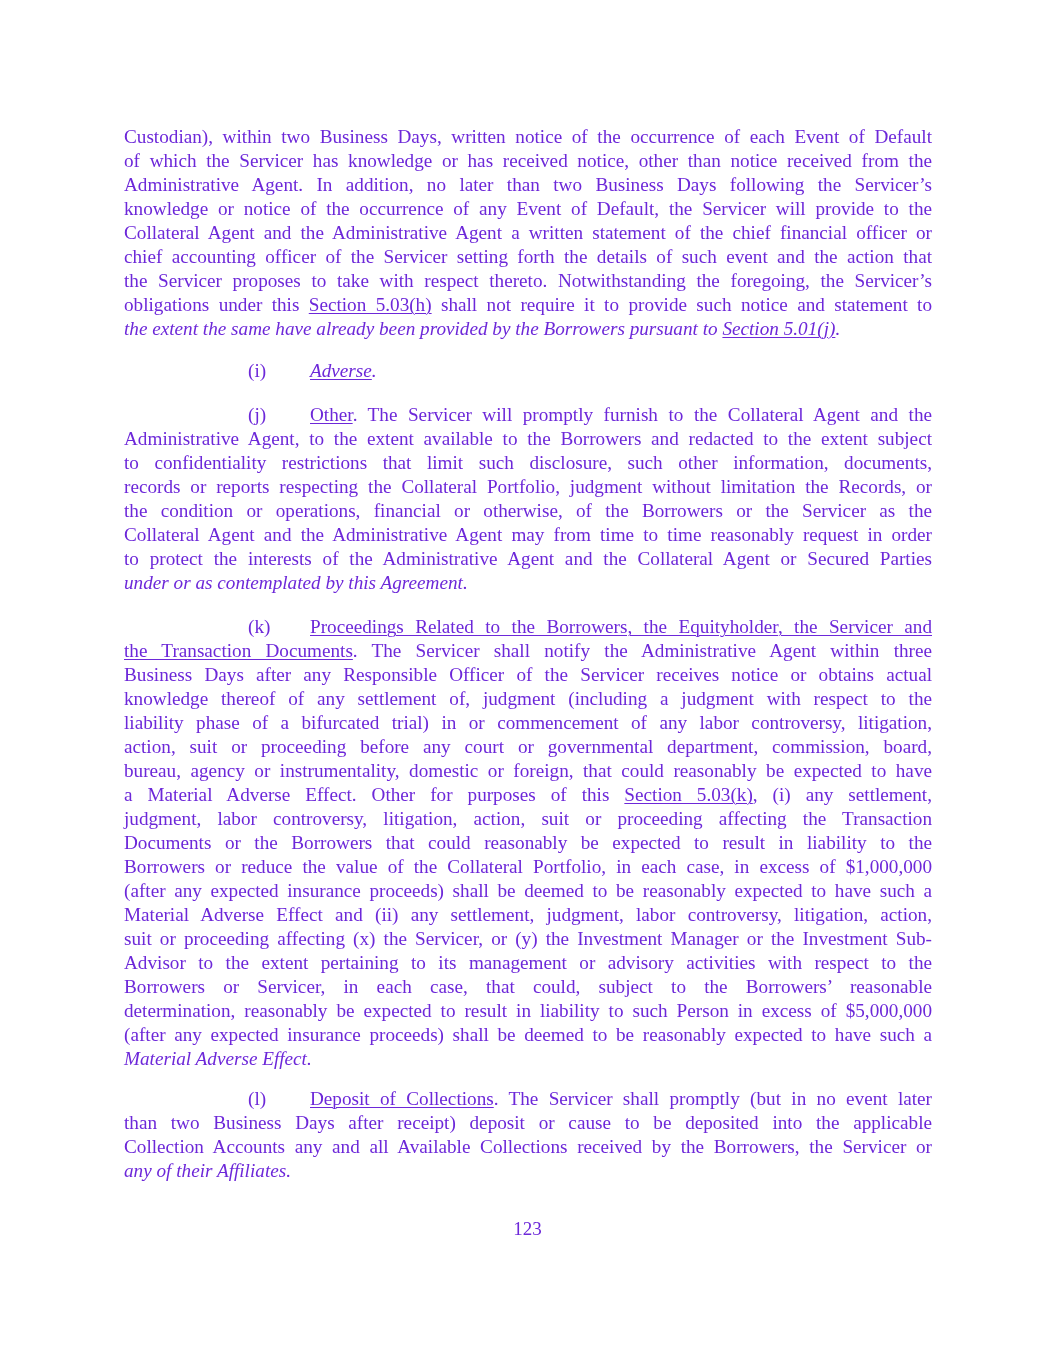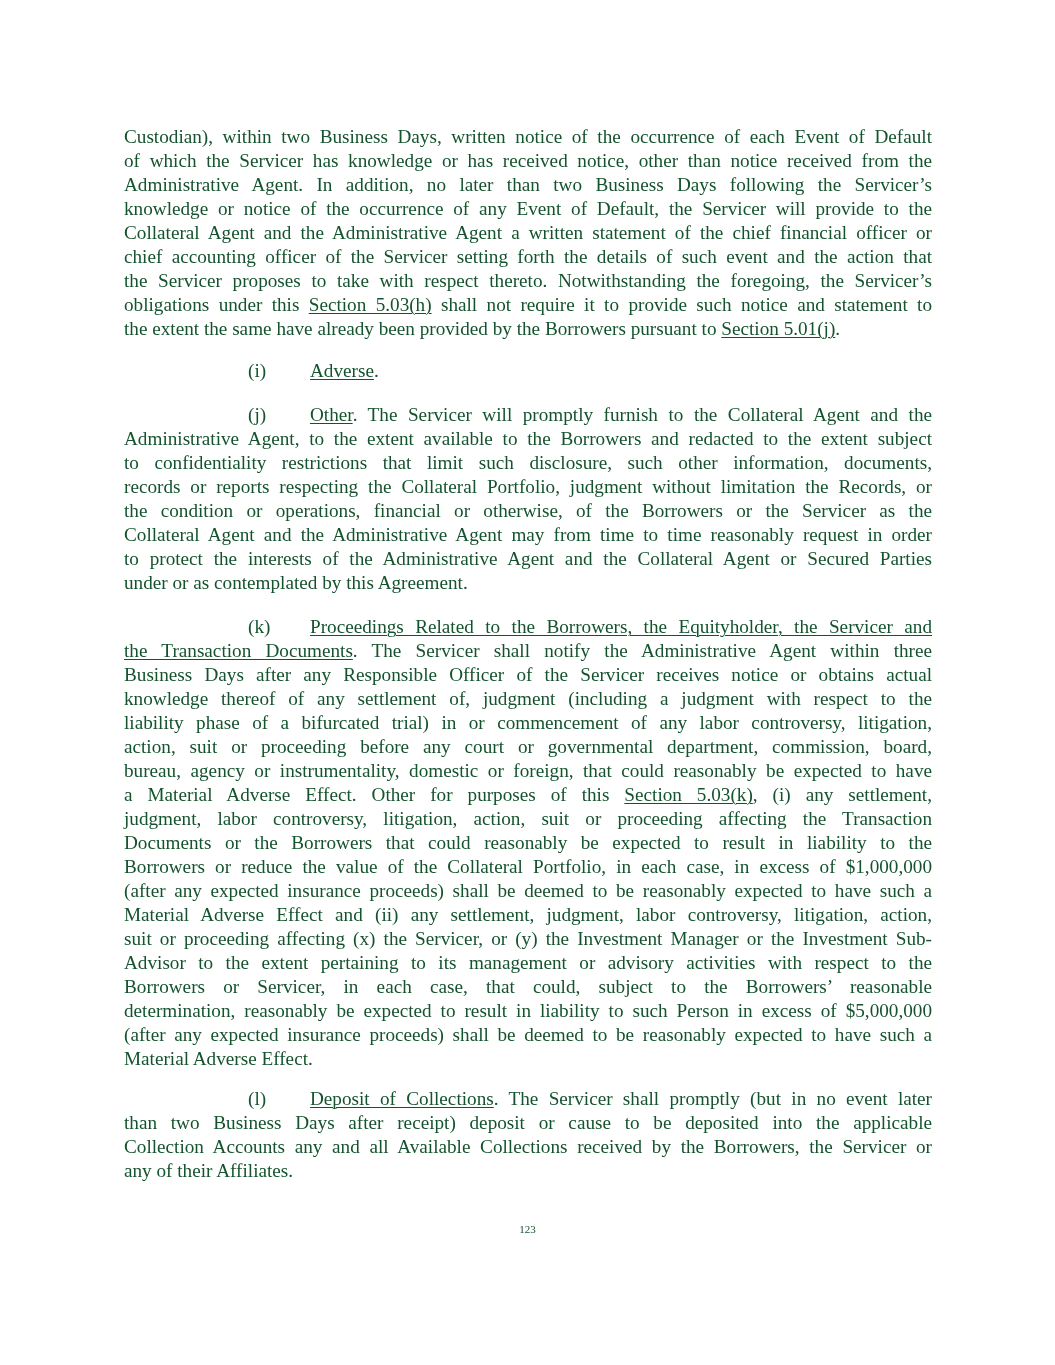--- a/index.html
+++ b/index.html
@@ -1,34 +1,34 @@
 <!DOCTYPE html>
 <html><head>
   <meta charset="utf-8">
   <style>
     html, body { margin: 0; padding: 0; background: #ffffff; }
     body { width: 1055px; height: 1365px; position: relative; overflow: hidden; }
     .page {
       position: absolute; left: 0; top: 0; width: 1055px; height: 1365px;
-      background: #ffffff; color: #14532d;
+      background: #ffffff; color: #6d28d9;
       font-family: "Liberation Serif", "DejaVu Serif", serif;
       font-size: 19.2px;
     }
     .line {
       position: absolute; left: 124px; width: 808px; height: 24px;
       line-height: 24px; white-space: nowrap;
       text-align: justify; text-align-last: justify;
     }
-    .line.last { text-align-last: left; }
+    .line.last { text-align-last: left; font-style: italic; }
     .line.indent { left: 310px; width: 622px; }
     .enum { position: absolute; left: 248px; height: 24px; line-height: 24px; white-space: nowrap; }
     .u { text-decoration: underline; text-underline-offset: 2px; text-decoration-thickness: 1px; }
     .pagenum {
       position: absolute; left: 0; width: 1055px; top: 1220px; text-align: center;
-      font-size: 11px; line-height: 18px;
+      font-size: 19px; line-height: 18px;
     }
   </style>
 </head>
 <body>
 
 <div class="page">
 
   <div>
     <div class="line" style="top:125px">Custodian), within two Business Days, written notice of the occurrence of each Event of Default</div>
     <div class="line" style="top:149px">of which the Servicer has knowledge or has received notice, other than notice received from the</div>

